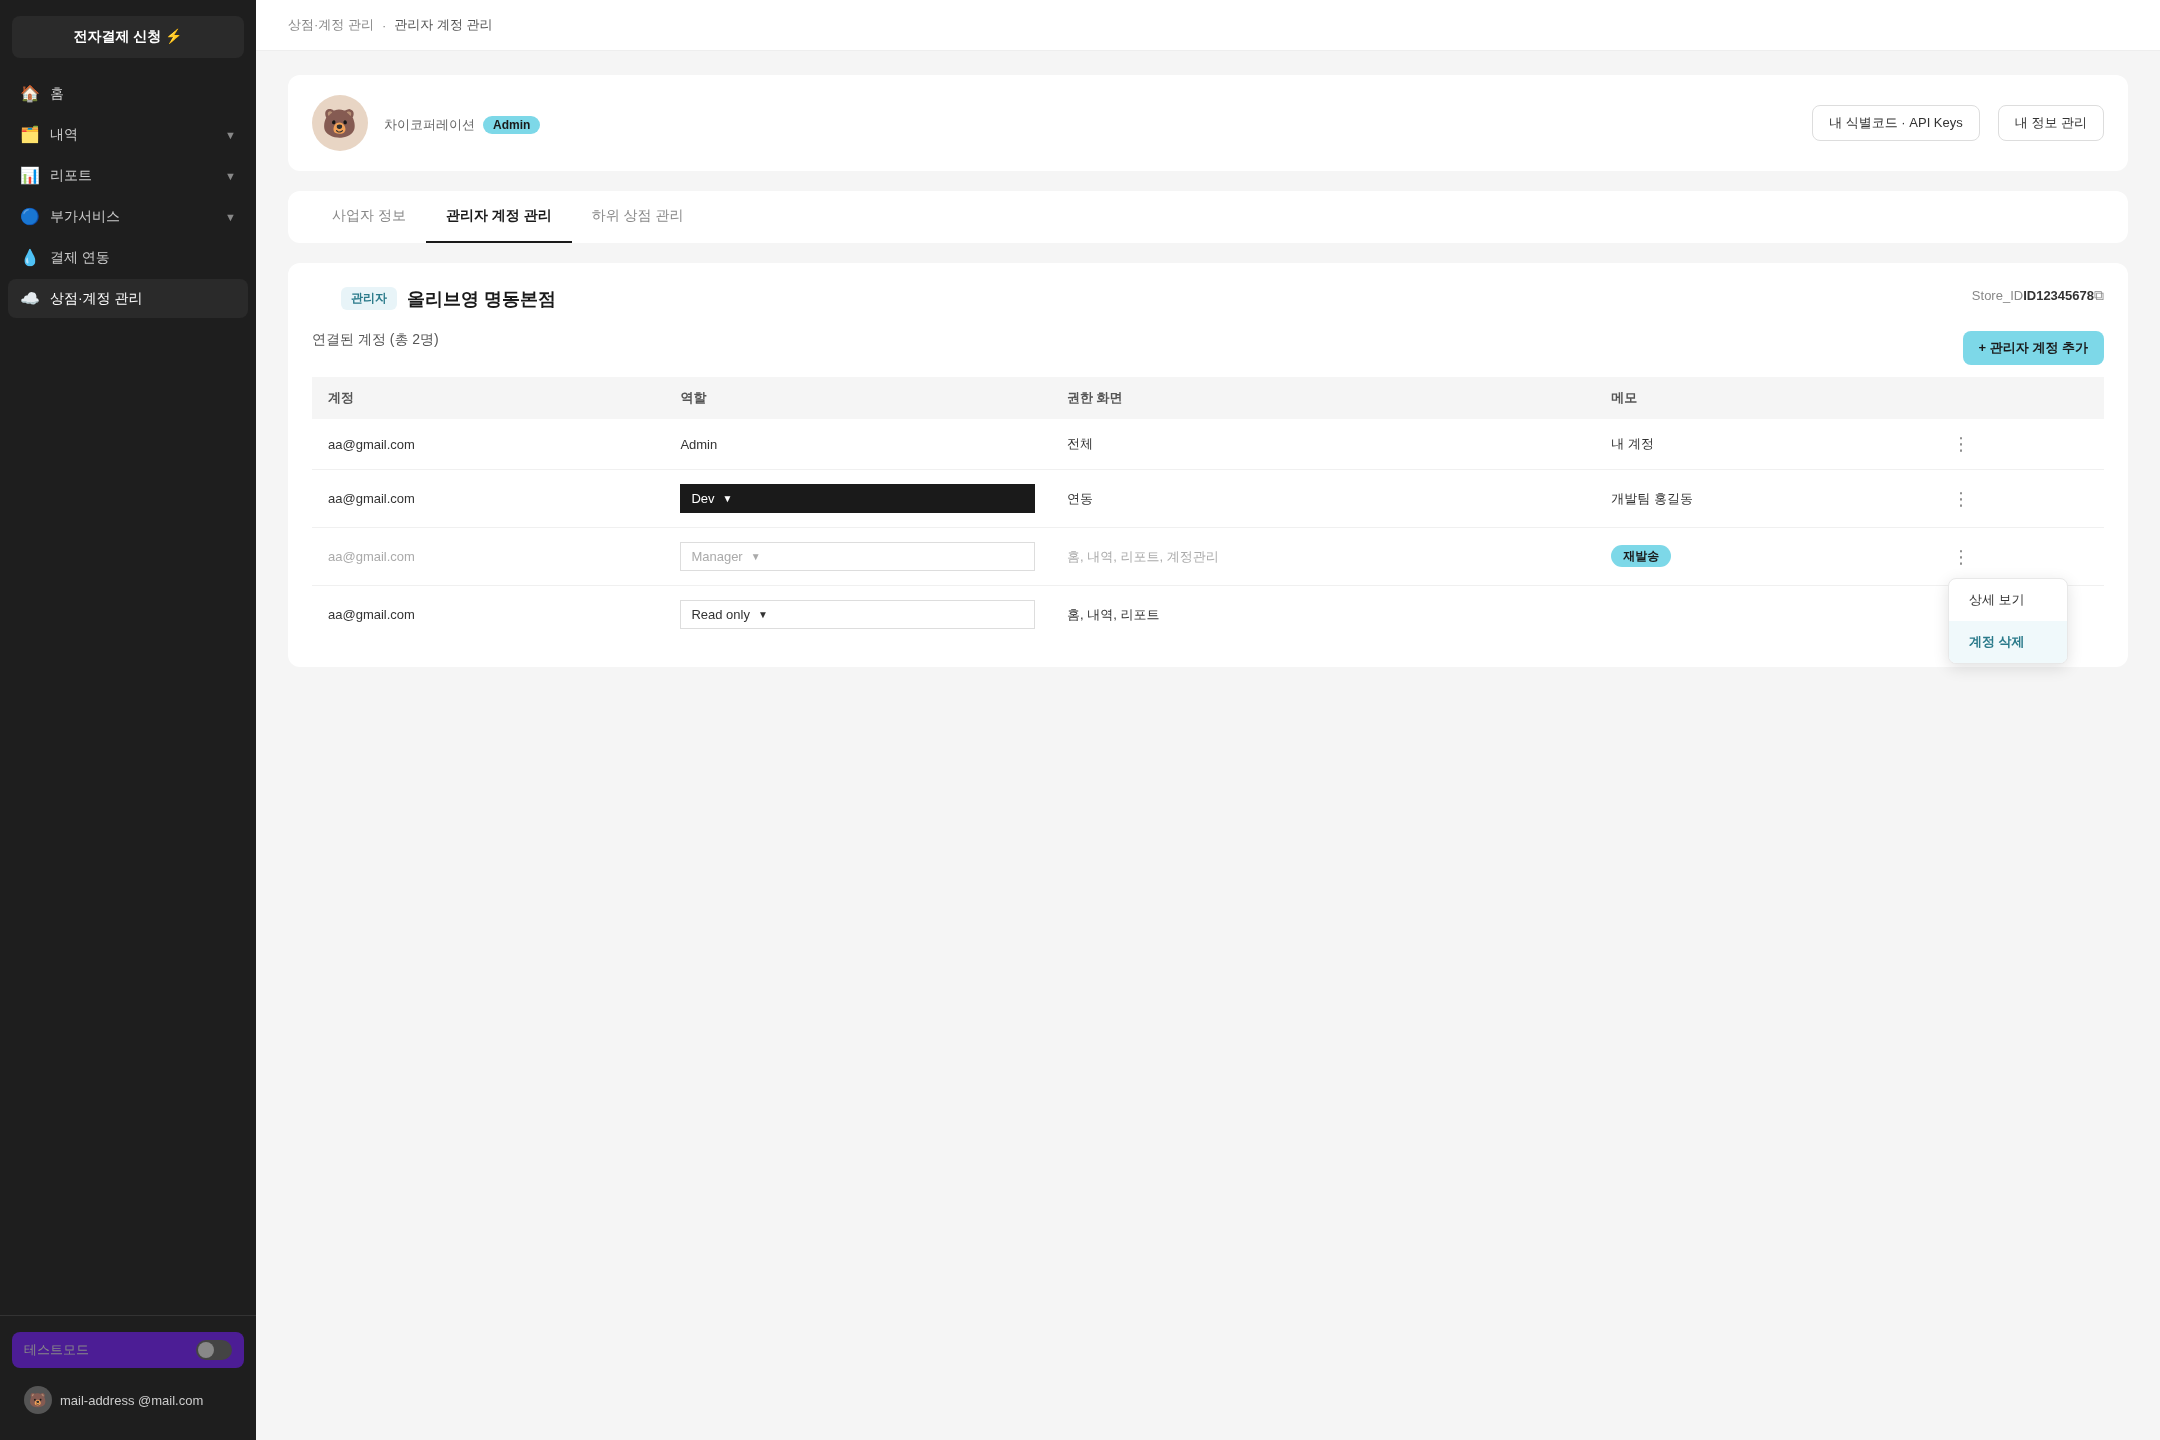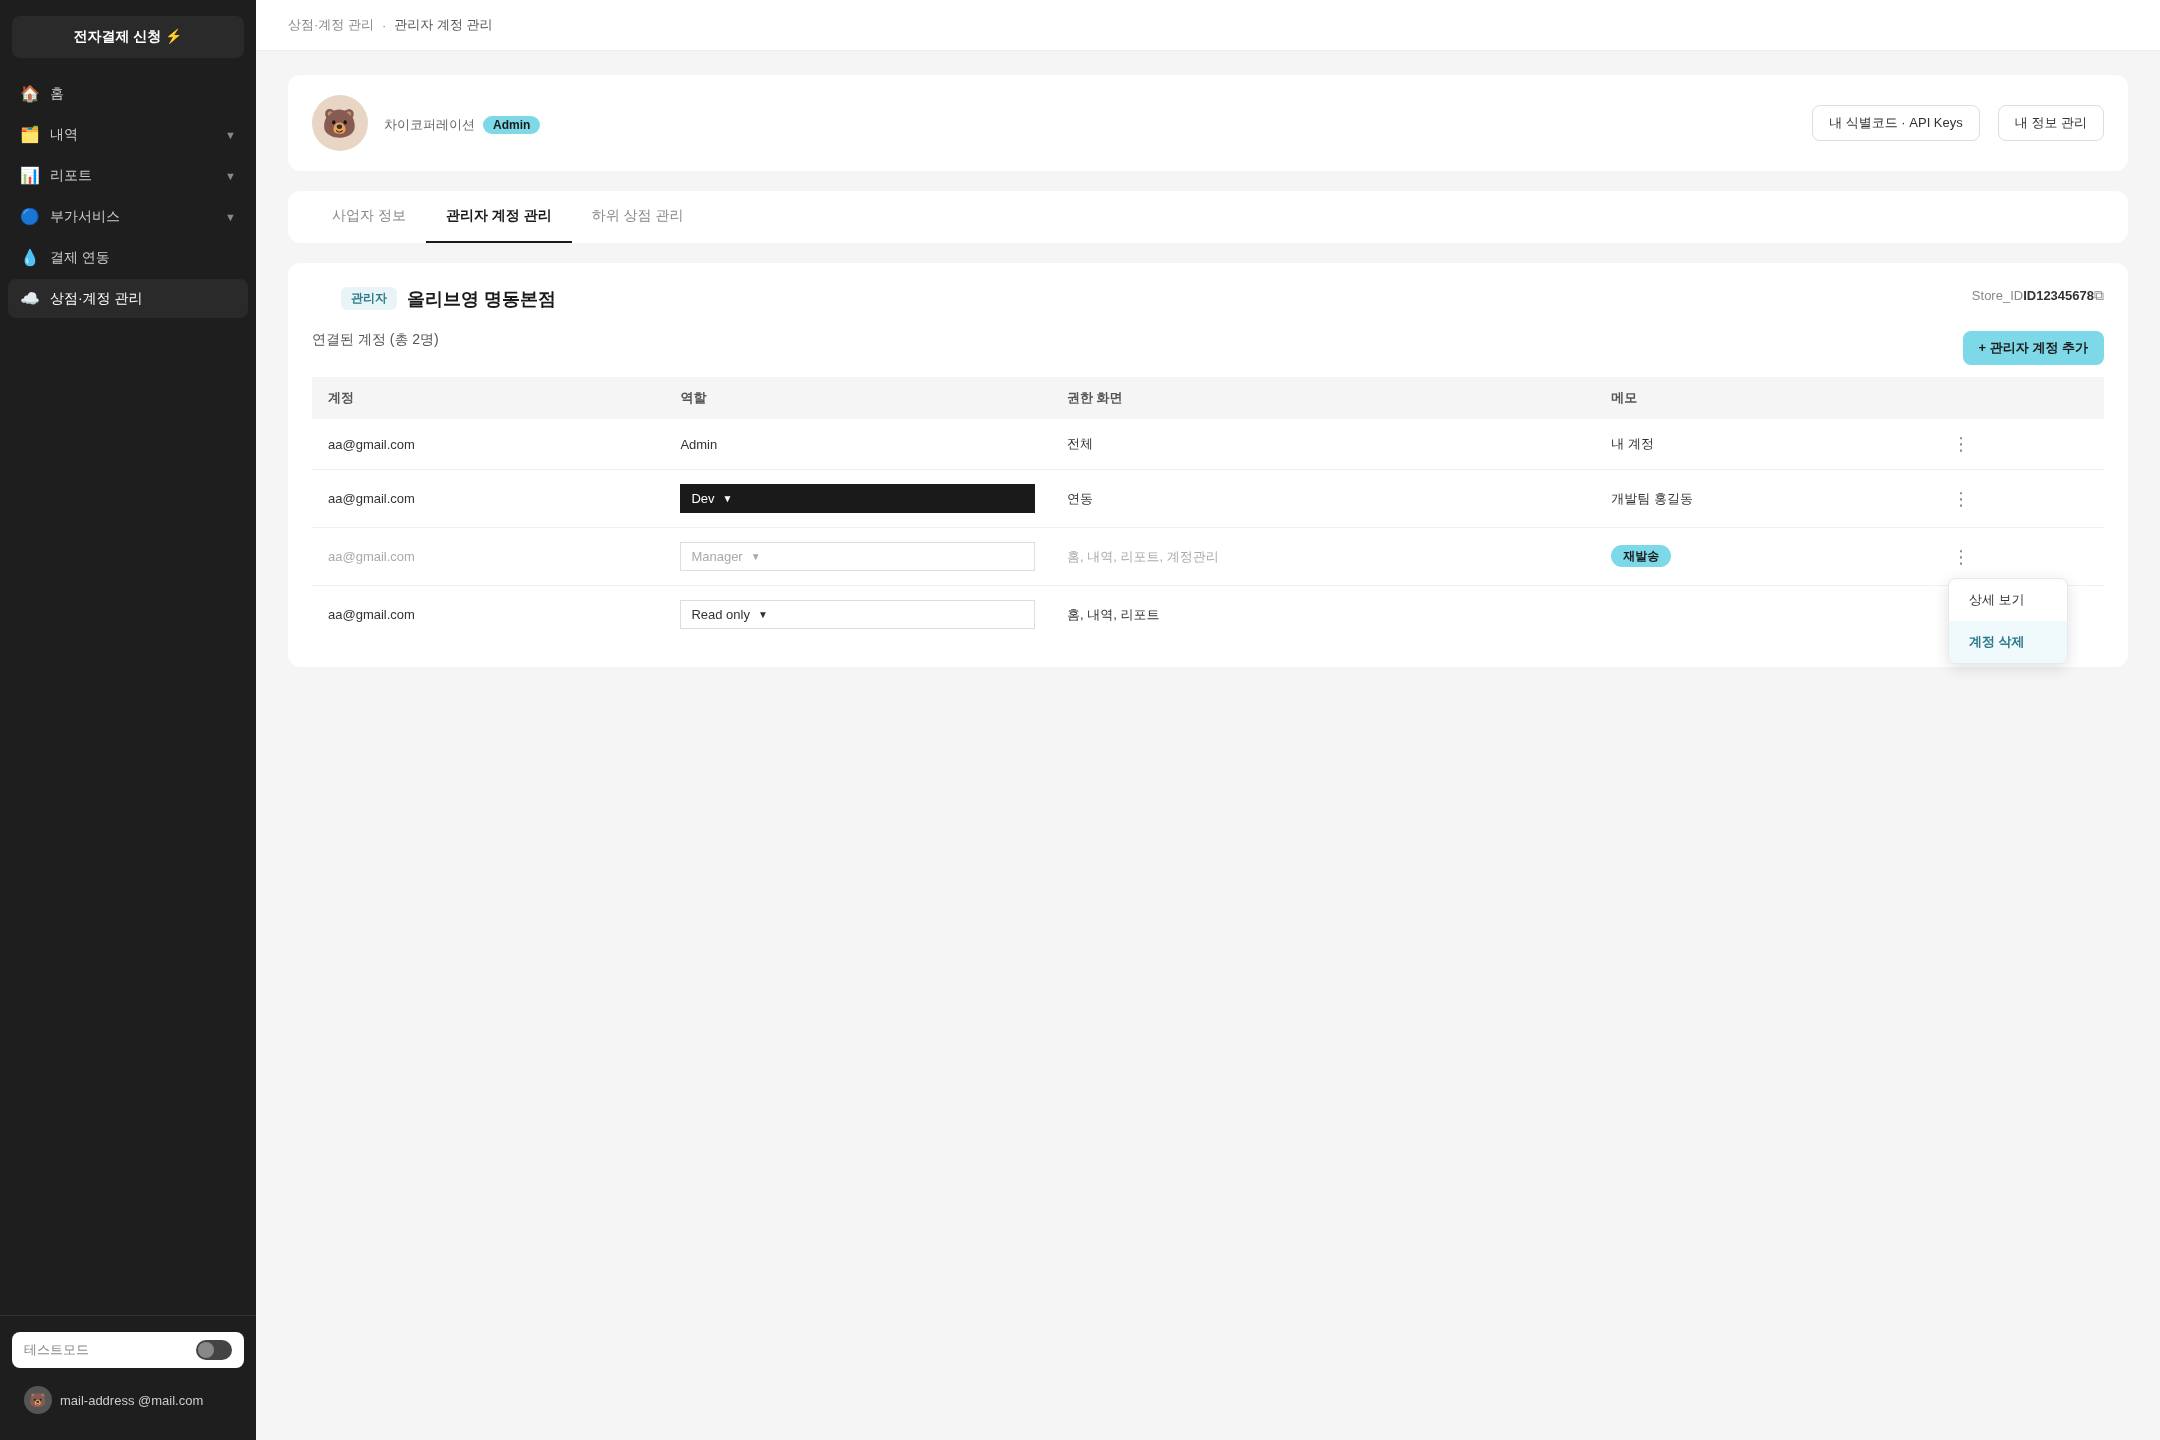--- a/index.html
+++ b/index.html
@@ -42,21 +42,21 @@
     .nav-item .nav-arrow { margin-left: auto; font-size: 11px; color: #888; }
     .sidebar-bottom {
       padding: 16px 12px;
       border-top: 1px solid #333;
     }
     .test-mode-row {
       display: flex;
       align-items: center;
       justify-content: space-between;
       padding: 8px 12px;
-      background: #ffffff;
+      background: #4c1d95;
       border-radius: 8px;
       color: #888;
       font-size: 13px;
     }
     .toggle {
       width: 36px;
       height: 20px;
       background: #444;
       border-radius: 10px;
       position: relative;

